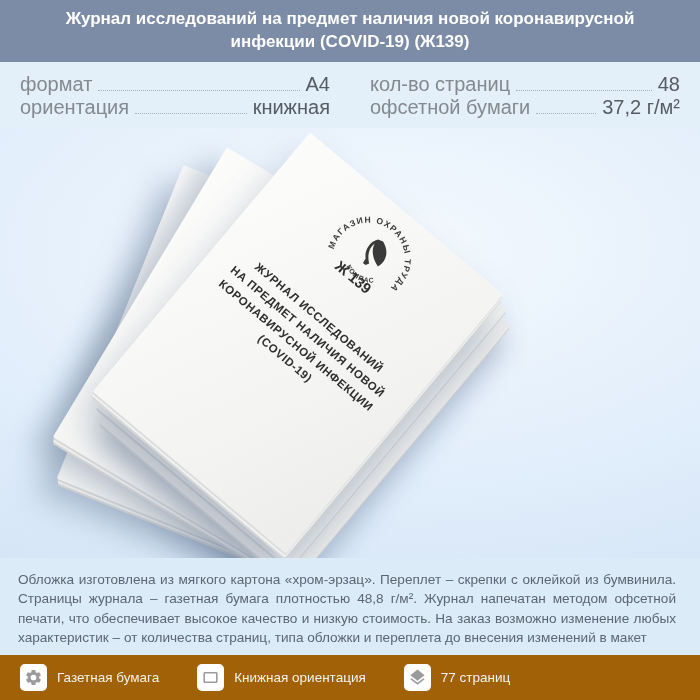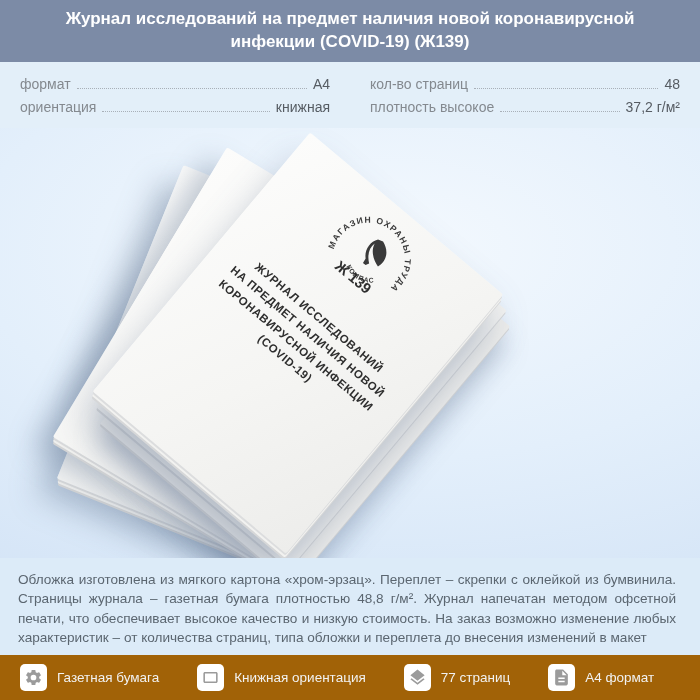--- a/index.html
+++ b/index.html
@@ -13,21 +13,21 @@
     height:62px; background:#7c8ba6; color:#ffffff;
     display:flex; align-items:center; justify-content:center; text-align:center;
     font-size:17px; font-weight:bold; line-height:1.35; padding:0 22px;
   }
   
   .specs {
     height:66px; background:#e3eff9; display:flex;
     padding:12px 20px 10px 20px; gap:40px;
   }
   .specs-col { flex:1; display:flex; flex-direction:column; justify-content:space-between; }
-  .spec-row { display:flex; align-items:baseline; font-size:14px; color:#84898f; line-height:21px; }
+  .spec-row { display:flex; align-items:baseline; font-size:20px; color:#84898f; line-height:21px; }
   .spec-label { white-space:nowrap; }
   .spec-dots { flex:1; border-bottom:1px dotted #a9b0b8; margin:0 6px 4px 6px; }
   .spec-value { white-space:nowrap; color:#565c63; }
   
   .stage {
     position:relative; height:430px; overflow:hidden;
     background:radial-gradient(130% 110% at 55% 28%, #f4f9fe 0%, #e3effb 45%, #cddff4 100%);
   }
   .journal {
     position:absolute; width:252px; height:338px; border-radius:2px;
@@ -98,21 +98,21 @@
       <span class="spec-value">книжная</span>
     </div>
   </div>
   <div class="specs-col">
     <div class="spec-row">
       <span class="spec-label">кол-во страниц</span>
       <span class="spec-dots"></span>
       <span class="spec-value">48</span>
     </div>
     <div class="spec-row">
-      <span class="spec-label">плотность высокое</span>
+      <span class="spec-label">офсетной бумаги</span>
       <span class="spec-dots"></span>
       <span class="spec-value">37,2 г/м²</span>
     </div>
   </div>
 </div>
 
 <div class="stage">
   <div class="journal j3"></div>
   <div class="journal j2"></div>
   <div class="journal bp2"></div>
@@ -163,21 +163,13 @@
     <span class="badge-label">Книжная ориентация</span>
   </div>
   <div class="badge">
     <span class="b-icon">
       <svg viewBox="0 0 24 24">
           <path d="M11.99 18.54l-7.37-5.73L3 14.07l9 7 9-7-1.63-1.27-7.38 5.74zM12 16l7.36-5.73L21 9l-9-7-9 7 1.63 1.27L12 16z"></path>
         </svg>
     </span>
     <span class="badge-label">77 страниц</span>
   </div>
-  <div class="badge">
-    <span class="b-icon">
-      <svg viewBox="0 0 24 24">
-          <path d="M14 2H6c-1.1 0-1.99.9-1.99 2L4 20c0 1.1.89 2 1.99 2H18c1.1 0 2-.9 2-2V8l-6-6zm2 16H8v-2h8v2zm0-4H8v-2h8v2zm-3-5V3.5L18.5 9H13z"></path>
-        </svg>
-    </span>
-    <span class="badge-label">A4 формат</span>
-  </div>
 </div>
 
 </body></html>

